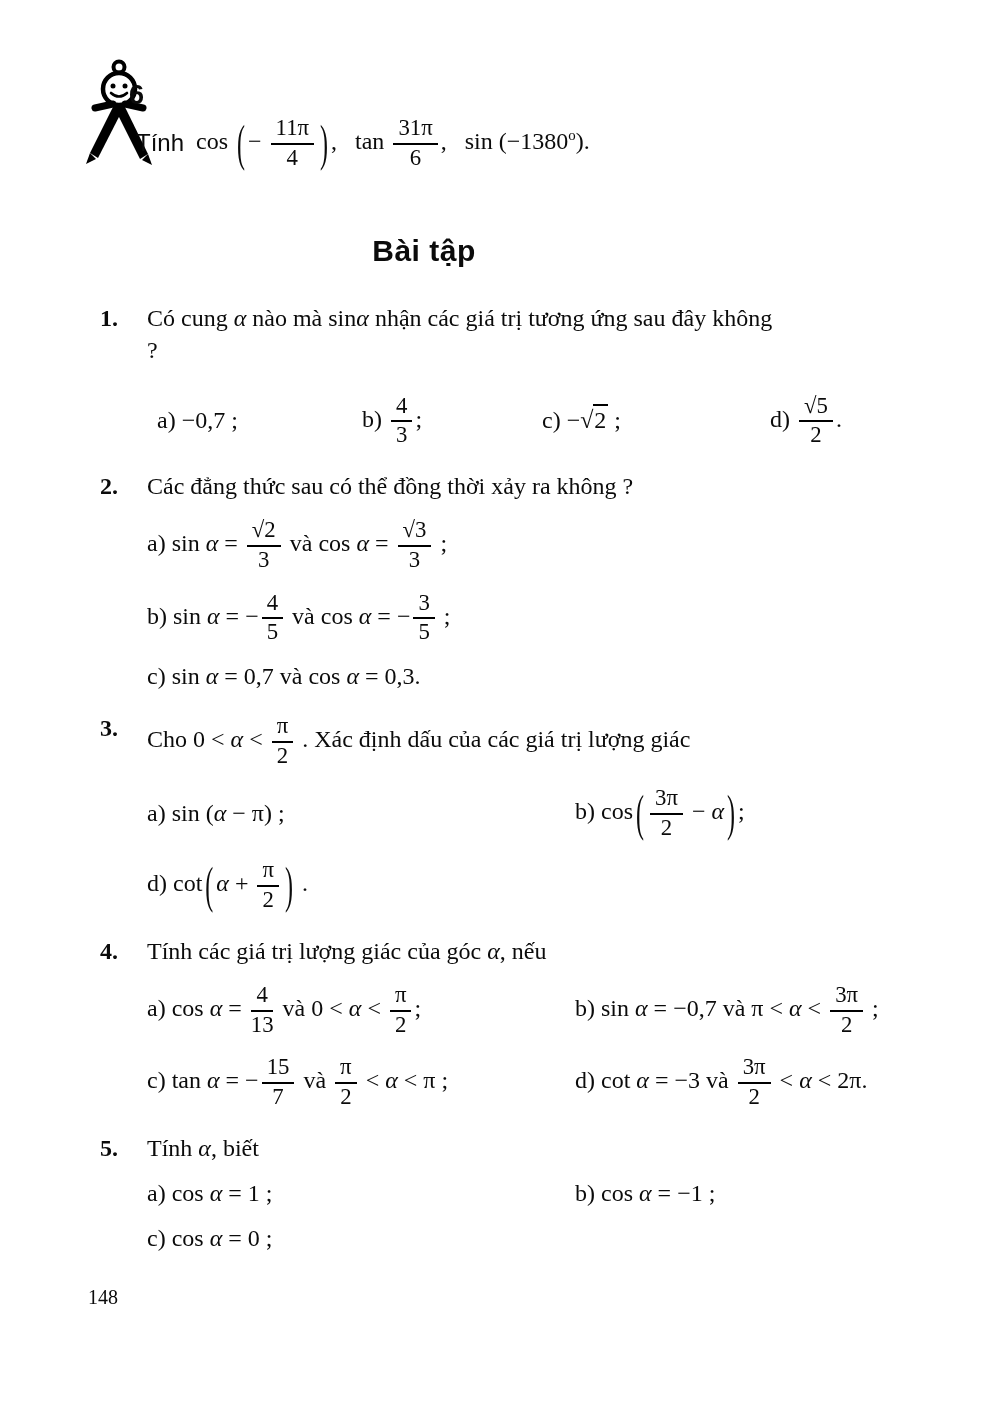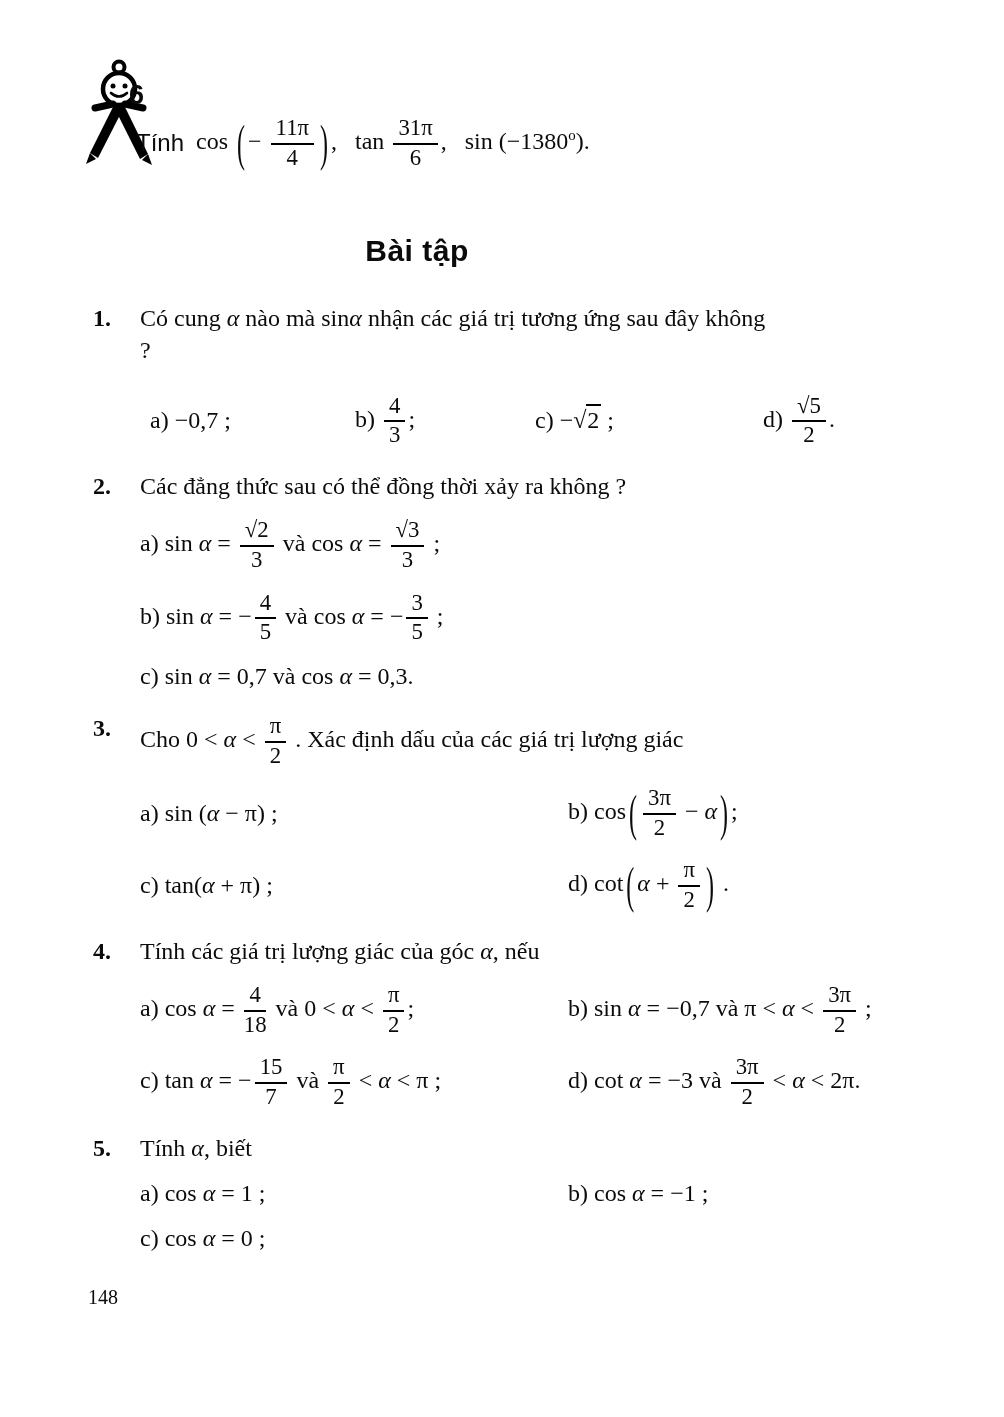--- a/index.html
+++ b/index.html
@@ -14,21 +14,21 @@
   .hdr-num{
     position:absolute;left:129px;top:80px;
     font-family:"Liberation Sans",sans-serif;font-weight:bold;font-size:27px;
   }
   .activity{
     position:absolute;left:136px;top:106px;height:74px;
     display:flex;align-items:center;gap:12px;white-space:nowrap;
   }
   .activity .lbl{font-family:"Liberation Sans",sans-serif;font-size:24px;}
   
-  .content{position:absolute;left:5px;top:234px;width:824px;}
+  .content{position:absolute;left:12px;top:234px;width:824px;}
   h1{
     margin:0 0 34px 0;text-align:center;
     font-family:"Liberation Sans",sans-serif;font-weight:bold;
     font-size:30px;letter-spacing:.5px;
   }
   .q{margin:20px 56px 0 88px;}
   .q:first-of-type{margin-top:0;}
   .stem{display:flex;align-items:flex-start;line-height:1.35;}
   .qnum{font-weight:bold;flex:0 0 47px;}
   .stemtext{flex:1;}
@@ -141,36 +141,35 @@
               </span><span class="t"> . Xác định dấu của các giá trị lượng giác</span></span>
           </div>
           <div class="row g2">
             <div class="cell"><span class="t">a) sin (</span><span class="t i">α</span><span class="t"> − π) ;</span></div>
             <div class="cell"><span class="t">b) cos</span><span class="bp">(</span><span class="fr">
                 <span class="n">3π</span>
                 <span class="d">2</span>
               </span><span class="t"> − </span><span class="t i">α</span><span class="bp">)</span><span class="t">;</span></div>
           </div>
           <div class="row g2">
-            <div class="cell"><span class="t">c) tan(</span><span class="t i">α</span><span class="t"> + π) ;</span></div>
             <div class="cell"><span class="t">d) cot</span><span class="bp">(</span><span class="t i">α</span><span class="t"> + </span><span class="fr">
                 <span class="n">π</span>
                 <span class="d">2</span>
               </span><span class="bp">)</span><span class="t"> .</span></div>
           </div>
         </section>
         <section class="q">
           <div class="stem">
             <span class="qnum">4.</span>
             <span class="stemtext"><span class="t">Tính các giá trị lượng giác của góc </span><span class="t i">α</span><span class="t">, nếu</span></span>
           </div>
           <div class="row g2">
             <div class="cell"><span class="t">a) cos </span><span class="t i">α</span><span class="t"> = </span><span class="fr">
                 <span class="n">4</span>
-                <span class="d">18</span>
+                <span class="d">13</span>
               </span><span class="t"> và 0 &lt; </span><span class="t i">α</span><span class="t"> &lt; </span><span class="fr">
                 <span class="n">π</span>
                 <span class="d">2</span>
               </span><span class="t">;</span></div>
             <div class="cell"><span class="t">b) sin </span><span class="t i">α</span><span class="t"> = −0,7 và π &lt; </span><span class="t i">α</span><span class="t"> &lt; </span><span class="fr">
                 <span class="n">3π</span>
                 <span class="d">2</span>
               </span><span class="t"> ;</span></div>
           </div>
           <div class="row g2">

